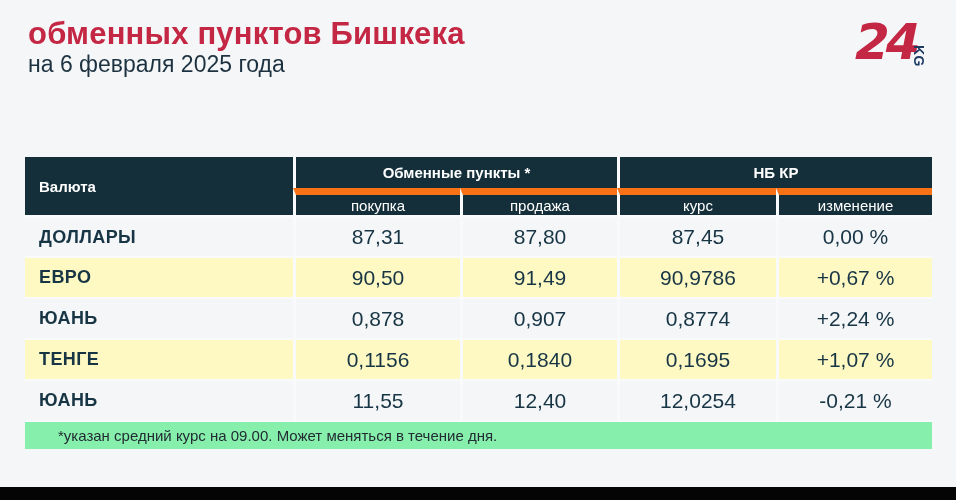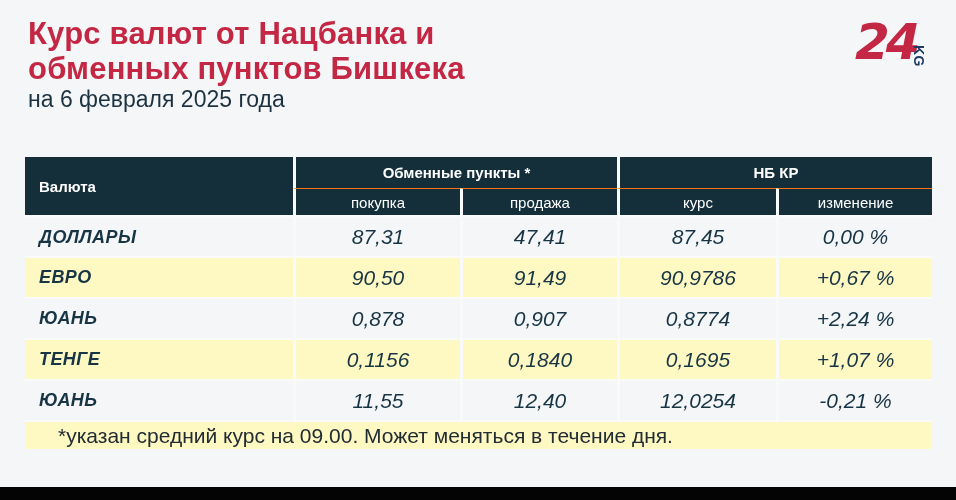--- a/index.html
+++ b/index.html
@@ -56,64 +56,62 @@
     vertical-align:middle;
   }
   th.h-currency {
     text-align:left;
     padding-left:14px;
     font-size:16px;
   }
   tr.group-row th { height:31px; font-size:15px; }
   tr.sub-row th   { height:27px; font-size:15px; font-weight:normal; }
   tr.group-row th.sep, tr.sub-row th.sep { border-left:3px solid #f8fafb; }
-  tr.sub-row th { border-top:1px solid #f97316; }
+  tr.sub-row th { border-top:7px solid #f97316; }
 
   tbody td {
     height:41px;
     vertical-align:middle;
     text-align:center;
     font-size:21px;
     color:#173544;
     background:#f5f6f8;
     border-top:2px solid #f8fafb;
-    font-style:italic;
   }
   tbody tr:first-child td { border-top-width:3px; }
   tbody td.sep { border-left:3px solid #f8fafb; }
   tbody tr.alt td { background:#fef9c3; }
   td.name {
     text-align:left;
     padding-left:14px;
     font-size:18px;
     font-weight:bold;
     letter-spacing:0.4px;
   }
   tfoot td {
     height:29px;
-    background:#fef9c3;
+    background:#86efac;
     border-top:2px solid #f8fafb;
     vertical-align:middle;
     text-align:left;
     padding-left:33px;
-    font-size:21px;
+    font-size:15px;
     color:#222c33;
   }
   .bottom-bar {
     position:absolute; left:0; bottom:0;
     width:100%; height:13px;
     background:#040404;
   }
 </style>
 </head>
 <body>
 
 <div class="page-header">
   <div class="page-title">
-    <div>Курс валют от Нацбанка и</div>
     <div>обменных пунктов Бишкека</div>
   </div>
   <div class="page-subtitle">на 6 февраля 2025 года</div>
 </div>
 
 <div class="logo">
   <div class="logo-num">24</div>
   <div class="logo-kg">KG</div>
 </div>
 
@@ -136,21 +134,21 @@
         <th class="sep">покупка</th>
         <th class="sep">продажа</th>
         <th class="sep">курс</th>
         <th class="sep">изменение</th>
       </tr>
     </thead>
     <tbody>
       <tr>
         <td class="name">ДОЛЛАРЫ</td>
         <td class="sep">87,31</td>
-        <td class="sep">47,41</td>
+        <td class="sep">87,80</td>
         <td class="sep">87,45</td>
         <td class="sep">0,00 %</td>
       </tr>
       <tr class="alt">
         <td class="name">ЕВРО</td>
         <td class="sep">90,50</td>
         <td class="sep">91,49</td>
         <td class="sep">90,9786</td>
         <td class="sep">+0,67 %</td>
       </tr>

